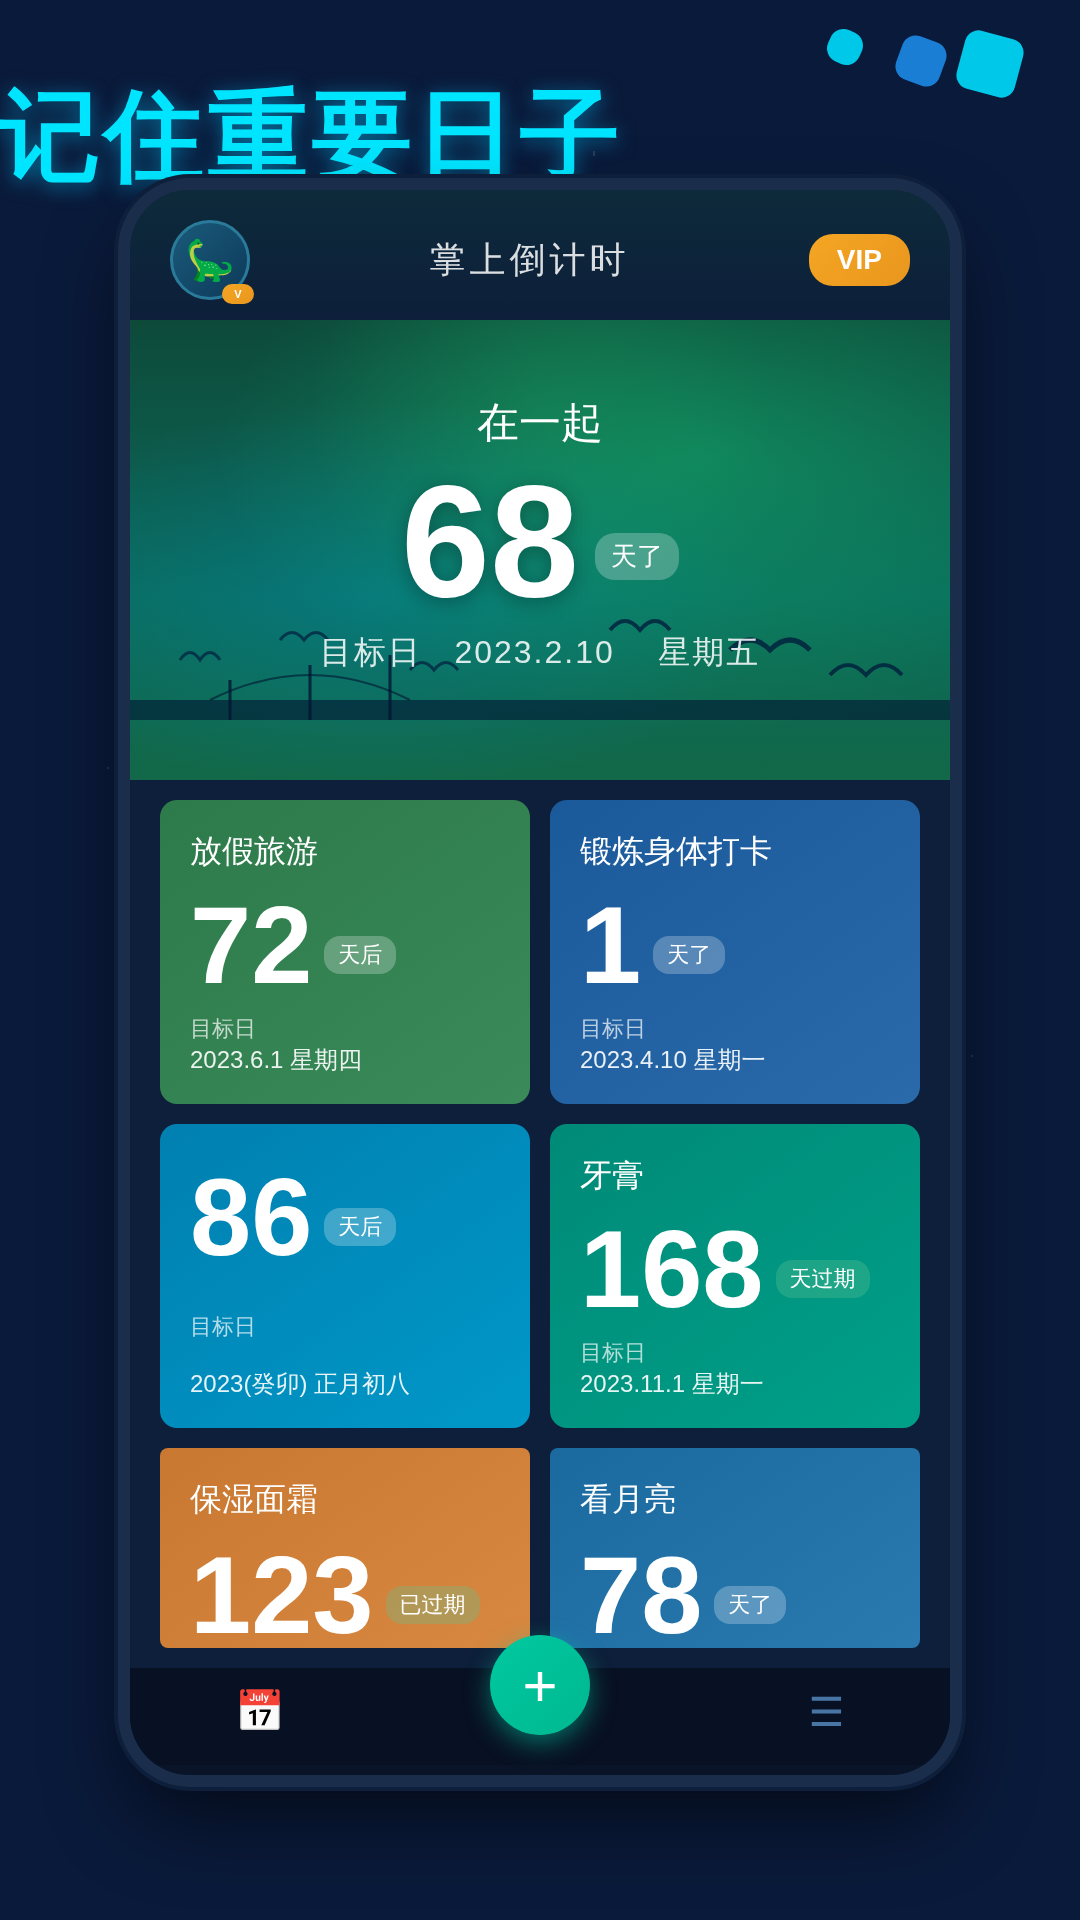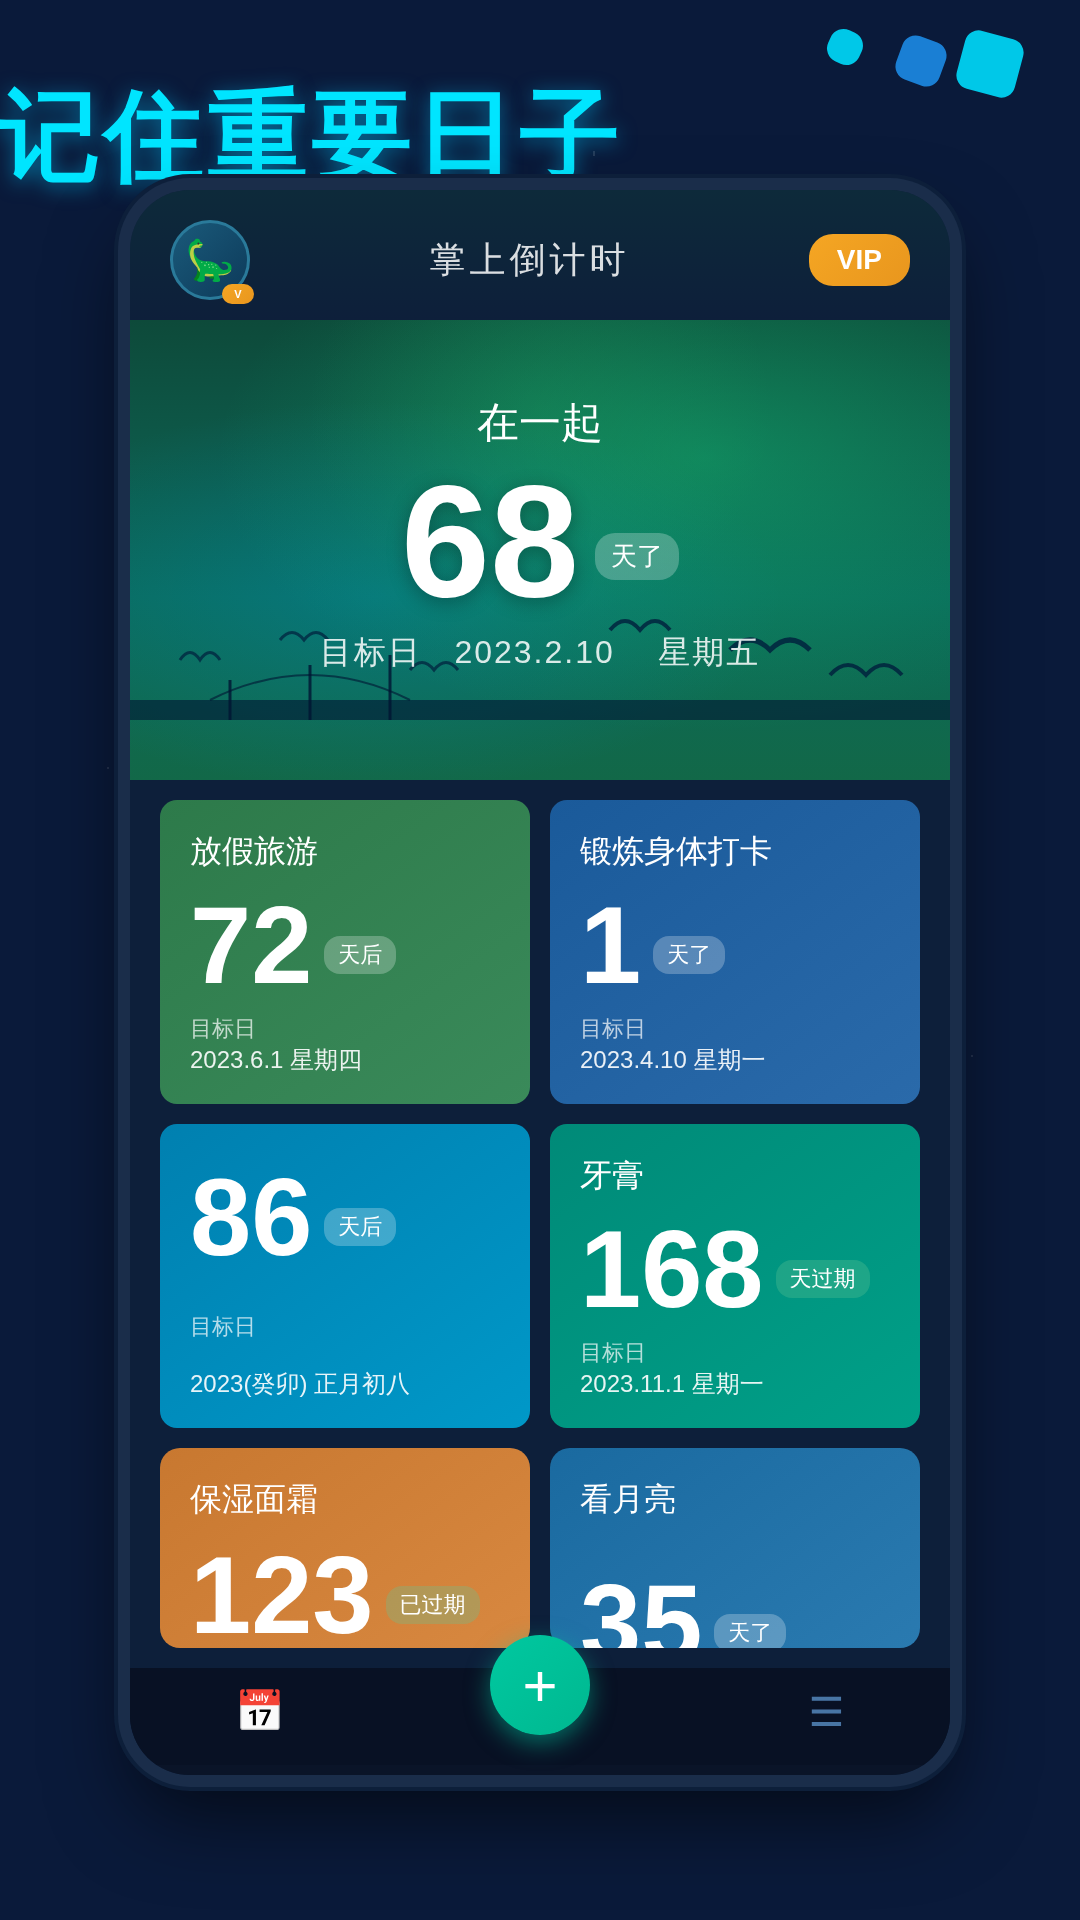--- a/index.html
+++ b/index.html
@@ -304,21 +304,20 @@
     .card-teal {
       background: linear-gradient(145deg, #008a78, #00a088);
     }
 
     .card-orange {
       background: linear-gradient(145deg, #c87830, #d88840);
     }
 
     .card-lightblue {
       background: linear-gradient(145deg, #1a6aa0, #2a7ab0);
-      gap: 28px;
     }
 
     .card-title {
       font-size: 32px;
       color: white;
       font-weight: 500;
       margin-bottom: 8px;
     }
 
     .card-count-row {
@@ -365,21 +364,21 @@
     .cards-bottom {
       background: #0d1f3a;
       padding: 0 30px 20px;
       display: grid;
       grid-template-columns: 1fr 1fr;
       gap: 20px;
       margin-top: 20px;
     }
 
     .card-partial {
-      border-radius: 20px;
+      border-radius: 8px;
       padding: 30px 30px 28px;
       height: 200px;
       overflow: hidden;
       display: flex;
       flex-direction: column;
       cursor: pointer;
     }
 
     .partial-count-row {
       display: flex;
@@ -559,21 +558,21 @@
       <div class="card-title">保湿面霜</div>
       <div class="partial-count-row">
         <span class="partial-count">123</span>
         <span class="card-badge expired">已过期</span>
       </div>
     </div>
 
     <div class="card-partial card-lightblue">
       <div class="card-title">看月亮</div>
       <div class="partial-count-row">
-        <span class="partial-count">35</span>
+        <span class="partial-count">78</span>
         <span class="card-badge">天了</span>
       </div>
     </div>
 
   </div>
 
   <div class="bottom-nav-wrapper">
     <div class="bottom-nav">
       <div class="nav-item">
         <span class="nav-icon active">📅</span>

